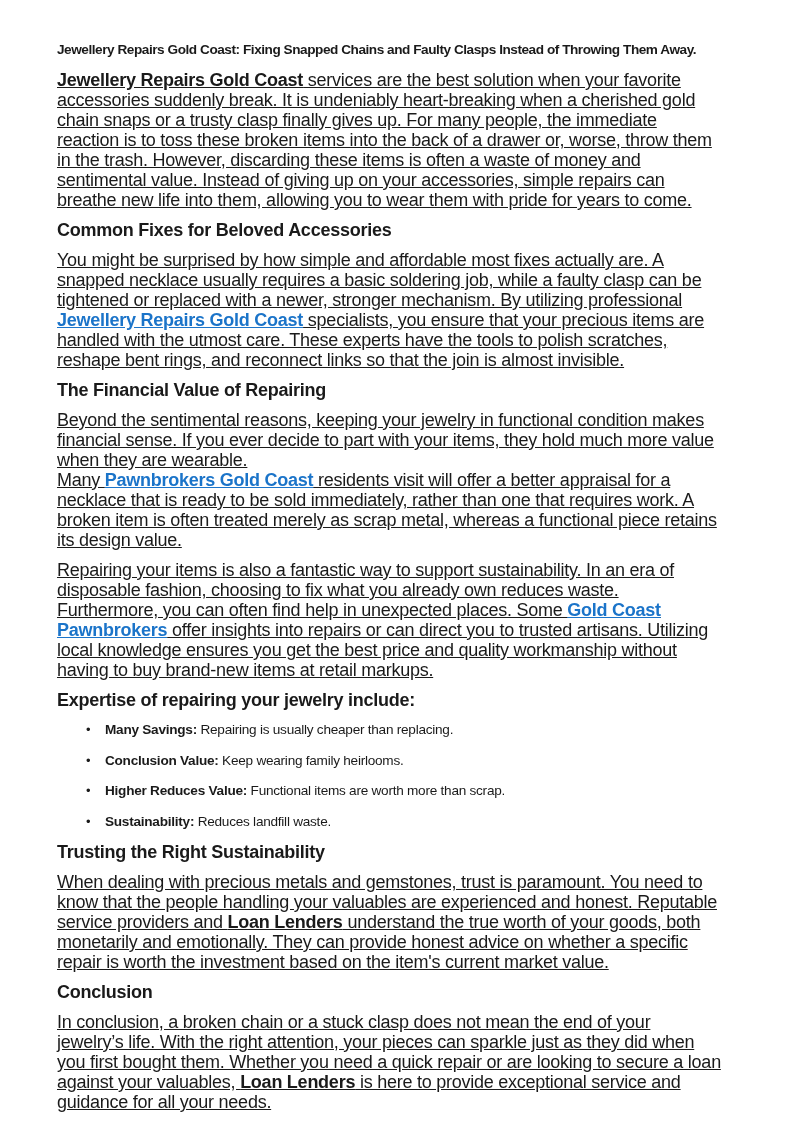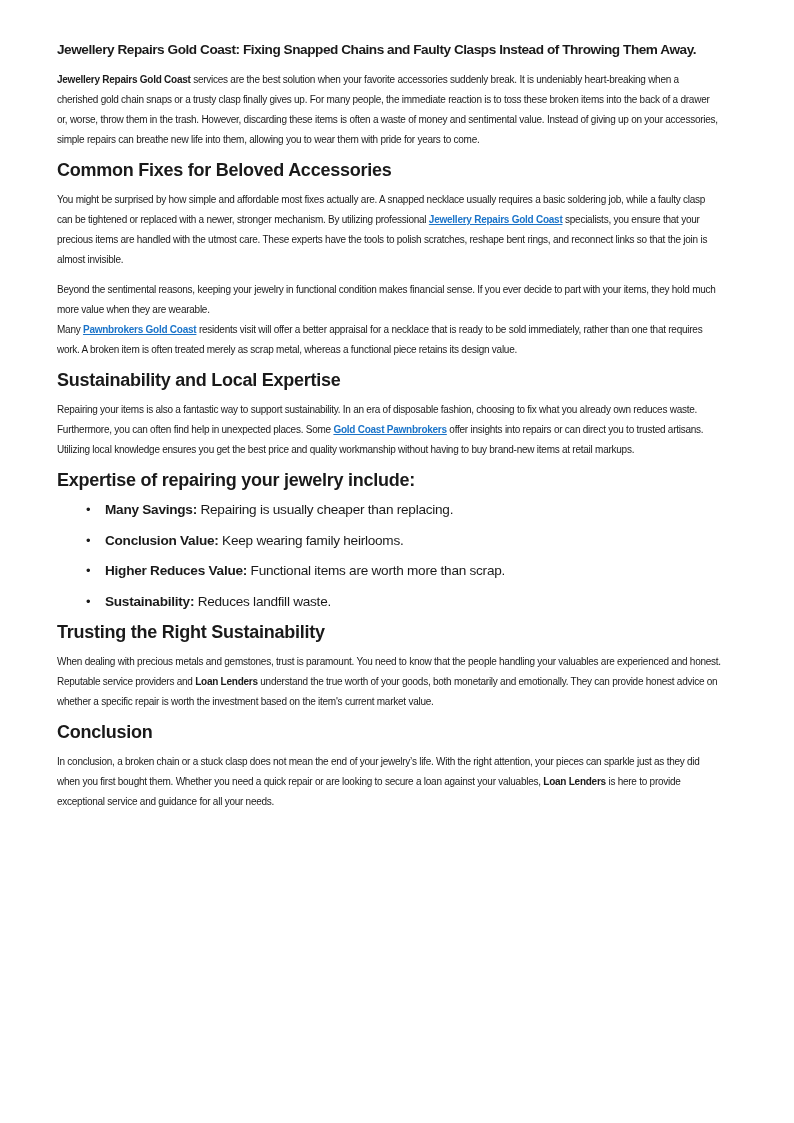--- a/index.html
+++ b/index.html
@@ -12,22 +12,23 @@
   }
   .title {
     font-size:13.6px; font-weight:700; line-height:20px;
     letter-spacing:-0.45px; margin:0 0 10px 0; white-space:nowrap;
   }
   .heading {
     font-size:18px; font-weight:700; line-height:20px;
     letter-spacing:-0.25px; margin:0 0 10px 0;
   }
   .para {
-    font-size:10px; line-height:20px; letter-spacing:-0.25px;
+    font-size:18px; line-height:20px; letter-spacing:-0.25px;
     margin:0 16px 10px 0;
+    text-decoration:underline;
   }
   .bold { font-weight:700; }
   .doc-link {
     color:var(--link); font-weight:700; text-decoration:underline;
     cursor:pointer;
   }
   .bullets { list-style:none; margin:0 0 10px 0; padding:0; }
   .bullet-item {
     position:relative; padding-left:48px; font-size:13.6px;
     line-height:20px; letter-spacing:-0.25px; margin:0 0 10.5px 0;
@@ -38,22 +39,22 @@
 </style>
 </head>
 <body>
 
 <main class="page">
   <h1 class="title">Jewellery Repairs Gold Coast: Fixing Snapped Chains and Faulty Clasps Instead of Throwing Them Away.</h1>
   <div>
       <p class="para"><span class="bold">Jewellery Repairs Gold Coast</span><span> services are the best solution when your favorite accessories suddenly break. It is undeniably heart-breaking when a cherished gold chain snaps or a trusty clasp finally gives up. For many people, the immediate reaction is to toss these broken items into the back of a drawer or, worse, throw them in the trash. However, discarding these items is often a waste of money and sentimental value. Instead of giving up on your accessories, simple repairs can breathe new life into them, allowing you to wear them with pride for years to come.</span></p>
       <h2 class="heading">Common Fixes for Beloved Accessories</h2>
       <p class="para"><span>You might be surprised by how simple and affordable most fixes actually are. A snapped necklace usually requires a basic soldering job, while a faulty clasp can be tightened or replaced with a newer, stronger mechanism. By utilizing professional </span><a class="doc-link" href="#">Jewellery Repairs Gold Coast</a><span> specialists, you ensure that your precious items are handled with the utmost care. These experts have the tools to polish scratches, reshape bent rings, and reconnect links so that the join is almost invisible.</span></p>
+      <h2 class="heading">The Financial Value of Repairing</h2>
       <p class="para"><span>Beyond the sentimental reasons, keeping your jewelry in functional condition makes financial sense. If you ever decide to part with your items, they hold much more value when they are wearable.</span><br><span>Many </span><a class="doc-link" href="#">Pawnbrokers Gold Coast</a><span> residents visit will offer a better appraisal for a necklace that is ready to be sold immediately, rather than one that requires work. A broken item is often treated merely as scrap metal, whereas a functional piece retains its design value.</span></p>
-      <h2 class="heading">Sustainability and Local Expertise</h2>
       <p class="para"><span>Repairing your items is also a fantastic way to support sustainability. In an era of disposable fashion, choosing to fix what you already own reduces waste. Furthermore, you can often find help in unexpected places. Some </span><a class="doc-link" href="#">Gold Coast Pawnbrokers</a><span> offer insights into repairs or can direct you to trusted artisans. Utilizing local knowledge ensures you get the best price and quality workmanship without having to buy brand-new items at retail markups.</span></p>
       <h2 class="heading">Expertise of repairing your jewelry include:</h2>
       <ul class="bullets">
         <li class="bullet-item"><span class="bullet-glyph">•</span><span class="bold">Many Savings:</span><span> Repairing is usually cheaper than replacing.</span></li>
         <li class="bullet-item"><span class="bullet-glyph">•</span><span class="bold">Conclusion Value:</span><span> Keep wearing family heirlooms.</span></li>
         <li class="bullet-item"><span class="bullet-glyph">•</span><span class="bold">Higher Reduces Value:</span><span> Functional items are worth more than scrap.</span></li>
         <li class="bullet-item"><span class="bullet-glyph">•</span><span class="bold">Sustainability:</span><span> Reduces landfill waste.</span></li>
       </ul>
       <h2 class="heading">Trusting the Right Sustainability</h2>
       <p class="para"><span>When dealing with precious metals and gemstones, trust is paramount. You need to know that the people handling your valuables are experienced and honest. Reputable service providers and </span><span class="bold">Loan Lenders</span><span> understand the true worth of your goods, both monetarily and emotionally. They can provide honest advice on whether a specific repair is worth the investment based on the item's current market value.</span></p>

